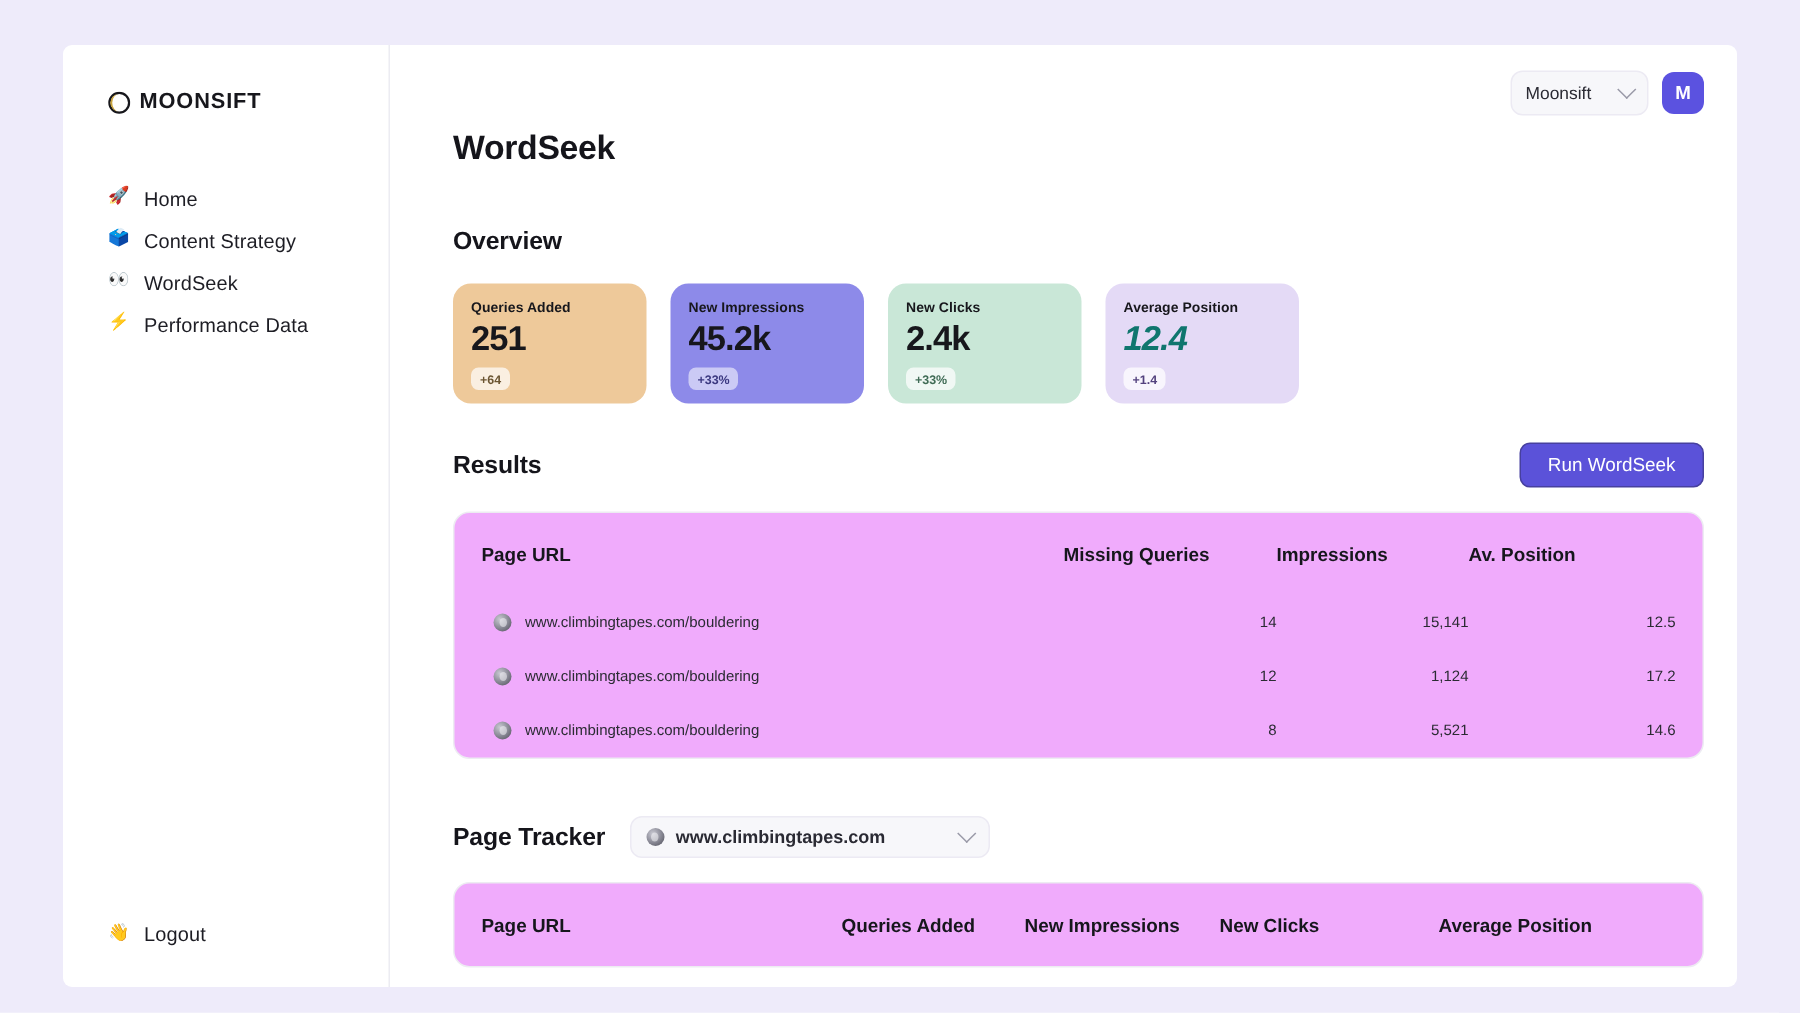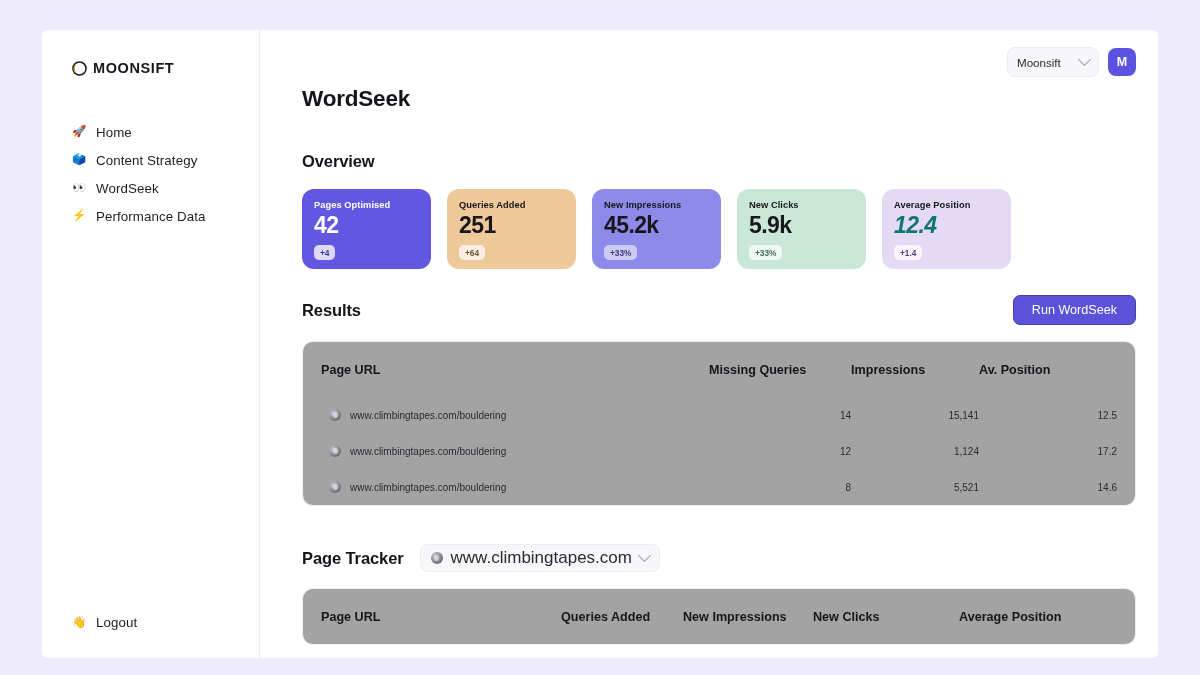--- a/index.html
+++ b/index.html
@@ -189,21 +189,21 @@
     padding: 0 18px;
     cursor: pointer;
     font-family: "Liberation Sans", sans-serif;
   }
 
   .panel {
     margin-top: 16px;
     margin-right: 22px;
     border: 1px solid #edecf2;
     border-radius: 11px;
-    background: #a3a3a3;
+    background: #f0abfc;
     padding: 0 18px;
   }
 
   table { width: 100%; border-collapse: collapse; }
   th {
     text-align: left;
     font-size: 12.6px;
     font-weight: 600;
     color: #16161c;
     padding: 21px 0 20px 0;
@@ -248,21 +248,21 @@
     width: 240px;
     height: 28px;
     background: #f7f7fa;
     border: 1px solid #eceaf3;
     border-radius: 8px;
     display: flex; align-items: center;
     gap: 8px;
     padding: 0 10px;
     cursor: pointer;
   }
-  .domain-select .dname { font-size: 17px; color: #2a2a33; flex: 1; }
+  .domain-select .dname { font-size: 12px; color: #2a2a33; flex: 1; font-weight: bold; }
 
   
   .t-tracker .c-url  { width: 240px; }
   .t-tracker .c-qa   { width: 122px; }
   .t-tracker .c-ni   { width: 130px; }
   .t-tracker .c-nc   { width: 146px; }
 </style>
 </head>
 <body>
 
@@ -311,38 +311,33 @@
         <span class="chev"></span>
       </div>
       <div class="avatar">M</div>
     </div>
 
     <h1 class="page-title">WordSeek</h1>
 
     <h2 class="section-h overview-h">Overview</h2>
 
     <div class="cards">
-      <div class="card" style="background: rgb(98, 87, 224);">
-        <div class="card-label" style="color: rgb(255, 255, 255);">Pages Optimised</div>
-        <div class="card-value" style="color: rgb(255, 255, 255);">42</div>
-        <div class="card-badge" style="background: rgba(255, 255, 255, 0.78); color: rgb(63, 54, 148);">+4</div>
-      </div>
       <div class="card" style="background: rgb(238, 201, 154);">
         <div class="card-label" style="color: rgb(23, 23, 28);">Queries Added</div>
         <div class="card-value" style="color: rgb(23, 23, 28);">251</div>
         <div class="card-badge" style="background: rgba(255, 255, 255, 0.7); color: rgb(107, 85, 50);">+64</div>
       </div>
       <div class="card" style="background: rgb(141, 138, 233);">
         <div class="card-label" style="color: rgb(23, 23, 28);">New Impressions</div>
         <div class="card-value" style="color: rgb(23, 23, 28);">45.2k</div>
         <div class="card-badge" style="background: rgba(255, 255, 255, 0.55); color: rgb(59, 56, 128);">+33%</div>
       </div>
       <div class="card" style="background: rgb(201, 231, 215);">
         <div class="card-label" style="color: rgb(23, 23, 28);">New Clicks</div>
-        <div class="card-value" style="color: rgb(23, 23, 28);">5.9k</div>
+        <div class="card-value" style="color: rgb(23, 23, 28);">2.4k</div>
         <div class="card-badge" style="background: rgba(255, 255, 255, 0.72); color: rgb(63, 107, 85);">+33%</div>
       </div>
       <div class="card" style="background: rgb(228, 218, 246);">
         <div class="card-label" style="color: rgb(23, 23, 28);">Average Position</div>
         <div class="card-value" style="color: #0f766e; font-style: italic;">12.4</div>
         <div class="card-badge" style="background: rgba(255, 255, 255, 0.72); color: rgb(83, 66, 126);">+1.4</div>
       </div>
     </div>
 
     <div class="results-row">

